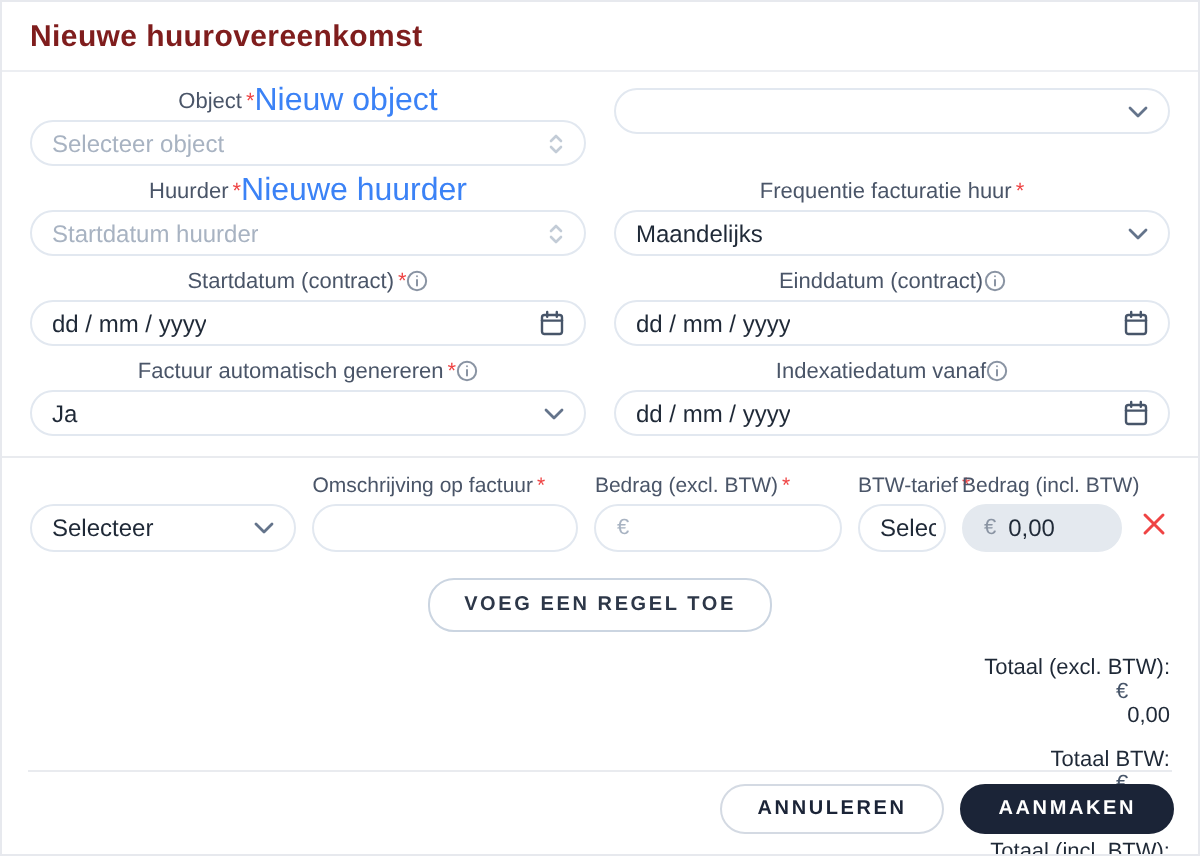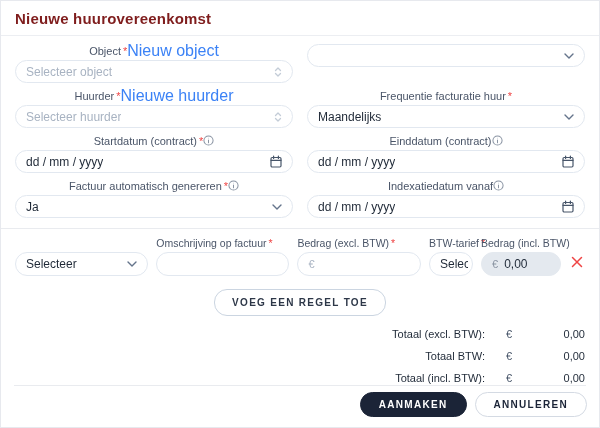--- a/index.html
+++ b/index.html
@@ -51,21 +51,21 @@
   .disabled-field .amount { font-size:12px; color:#1f2937; }
   .delete-btn { align-self:center; margin:14px 0 4px auto; background:none; border:none;
                 cursor:pointer; padding:2px; line-height:0; }
 
   .add-row-wrap { text-align:center; margin:13px 0 4px; }
   .btn { font-family:"Liberation Sans", sans-serif; font-size:10px; font-weight:700;
          letter-spacing:1.3px; border-radius:13px; cursor:pointer; }
   .btn-outline { background:#fff; border:1px solid #cbd5e1; color:#2d3748; padding:7px 17px; }
 
   .totals { width:310px; margin:12px 0 0 auto; }
-  .total-row { display:flex; align-items:flex-end; margin-bottom:10px; }
+  .total-row { display:flex; align-items:flex-end; margin-bottom:10px;flex-direction:column; }
   .total-label { flex:1; text-align:right; font-size:11px; color:#1f2937; }
   .total-cur { width:48px; text-align:center; font-size:11px; color:#475569; }
   .total-val { width:52px; text-align:right; font-size:11px; color:#1f2937; }
 
   .footer { position:absolute; left:0; right:0; bottom:0; padding:7px 12px 10px;
             display:flex; justify-content:flex-end; gap:8px; }
   .footer::before { content:""; position:absolute; top:0; left:13px; right:13px;
                     border-top:1px solid #e9ebef; }
   .btn-cancel { background:#fff; border:1px solid #d4dae3; color:#1b2437; padding:0 18px; height:25px; }
   .btn-primary { background:#1b2437; border:1px solid #1b2437; color:#fff; padding:0 18px; height:25px; }
@@ -110,21 +110,21 @@
           </span>
         </div>
       </div>
 
       <div class="field">
         <div class="label-row">
           <span class="lbl"><span>Huurder</span><span class="req">*</span></span>
           <a class="link">Nieuwe huurder</a>
         </div>
         <div class="control">
-          <span class="value placeholder">Selecteer huurder</span>
+          <span class="value placeholder">Startdatum huurder</span>
           <span class="icon">
             <svg width="8" height="12" viewBox="0 0 8 12" fill="none" stroke="#c3ccd7" stroke-width="1.3" stroke-linecap="round" stroke-linejoin="round">
                 <path d="M1.5 4.5L4 2l2.5 2.5"></path>
                 <path d="M1.5 7.5L4 10l2.5-2.5"></path>
               </svg>
           </span>
         </div>
       </div>
 
       <div class="field">
@@ -302,17 +302,17 @@
       </div>
       <div class="total-row">
         <span class="total-label">Totaal (incl. BTW):</span>
         <span class="total-cur">€</span>
         <span class="total-val">0,00</span>
       </div>
     </div>
   </div>
 
   <div class="footer">
+    <button class="btn btn-cancel">ANNULEREN</button>
     <button class="btn btn-primary">AANMAKEN</button>
-    <button class="btn btn-cancel">ANNULEREN</button>
   </div>
 
 </div>
 
 </body></html>

